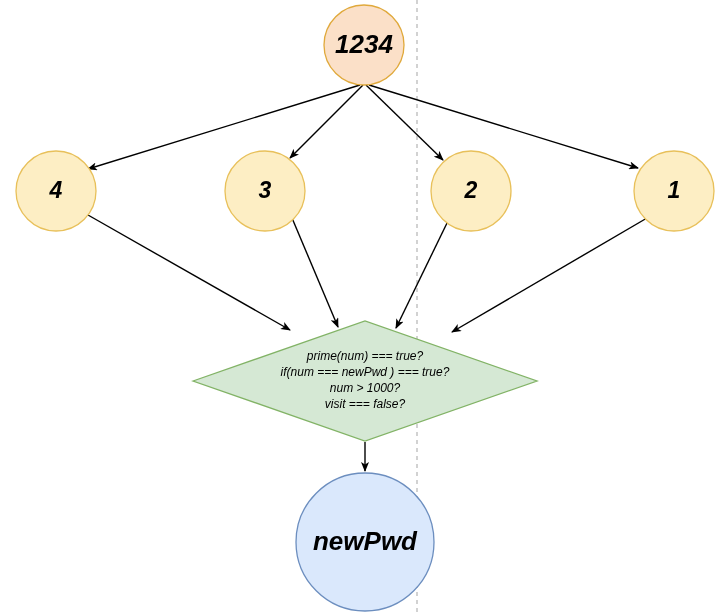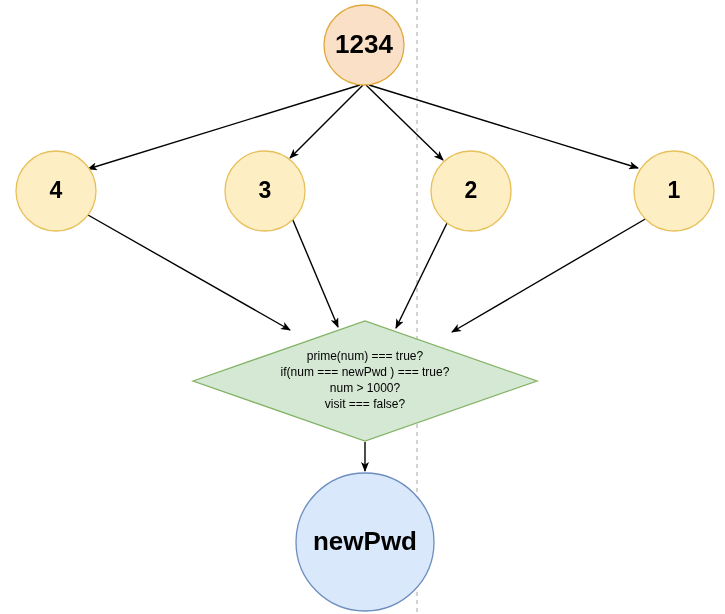--- a/index.html
+++ b/index.html
@@ -9,20 +9,21 @@
   }
   body {
     font-family: "Liberation Sans", sans-serif;
   }
   #canvas {
     position: relative;
     width: 725px;
     height: 614px;
     background: #ffffff;
     overflow: hidden;
+    font-style: italic;
   }
   #diagram-svg {
     position: absolute;
     left: 0;
     top: 0;
     width: 725px;
     height: 614px;
   }
   .node-label {
     font-family: "Liberation Sans", sans-serif;

